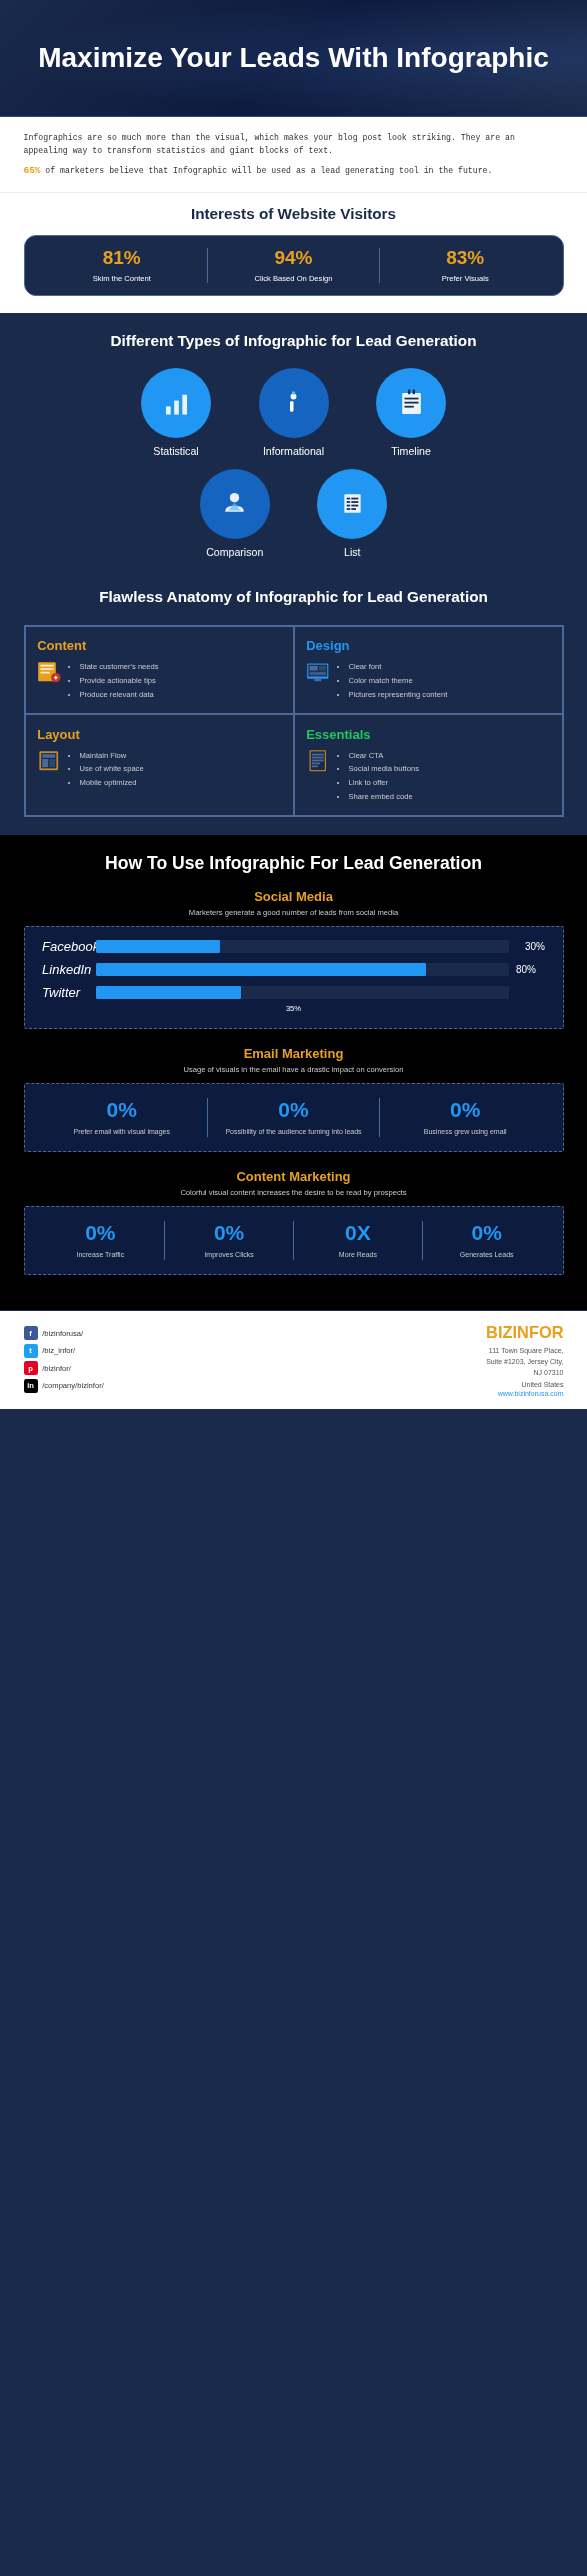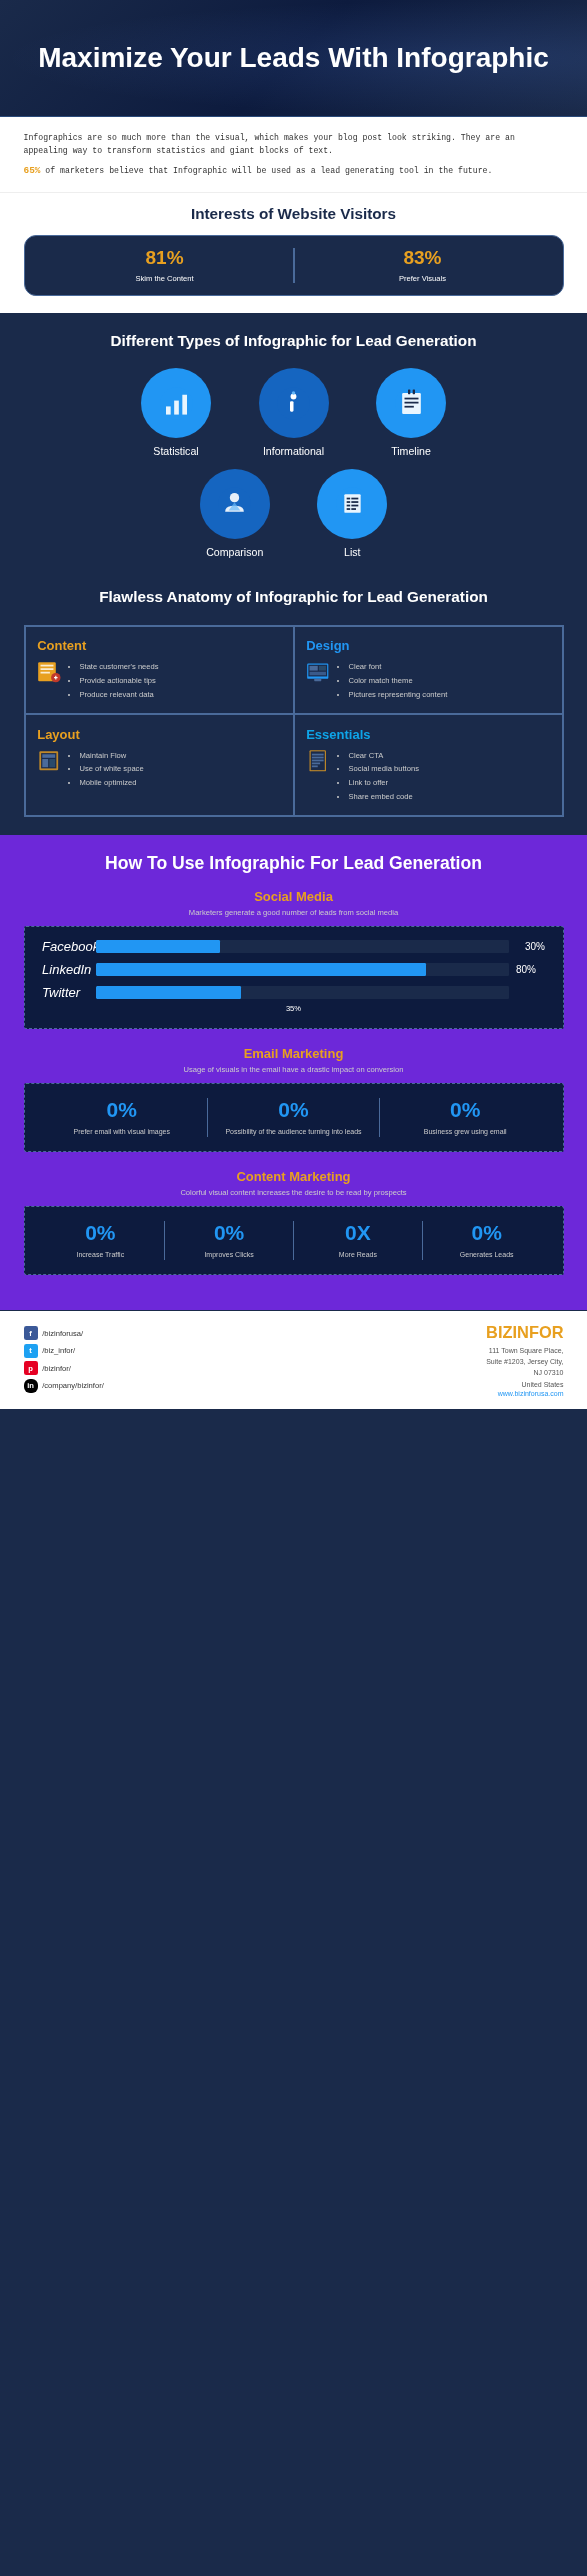--- a/index.html
+++ b/index.html
@@ -165,41 +165,41 @@
       border: 0.6px solid #4a6a9a;
     }
     .anatomy-cell-title {
       font-size: 13px;
       font-weight: bold;
       margin-bottom: 7px;
     }
     .anatomy-cell-title.content-color { color: #e8a020; }
     .anatomy-cell-title.design-color { color: #2196f3; }
     .anatomy-cell-title.layout-color { color: #e8a020; }
-    .anatomy-cell-title.essentials-color { color: #0ea5e9; }
+    .anatomy-cell-title.essentials-color { color: #22c55e; }
     .anatomy-content {
       display: flex;
       gap: 9.4px;
       align-items: flex-start;
     }
     .anatomy-icon {
       font-size: 21px;
       flex-shrink: 0;
     }
     .anatomy-list {
       list-style: disc;
       padding-left: 9.4px;
       font-size: 7.6px;
       color: #ccc;
       line-height: 1.8;
     }
 
     
     .howto-section {
-      background: #6d28d9;
+      background: #000000;
       padding: 17.6px 23.5px;
     }
     .subsection-title {
       text-align: center;
       font-size: 13px;
       font-weight: bold;
       color: #e8a020;
       margin-bottom: 3.5px;
     }
     .subsection-subtitle {
@@ -310,21 +310,21 @@
       display: flex;
       align-items: center;
       justify-content: center;
       font-size: 7.6px;
       font-weight: bold;
       color: white;
     }
     .fb-icon { background: #3b5998; }
     .tw-icon { background: #1da1f2; }
     .pin-icon { background: #e60023; }
-    .li-icon { background: #000000; border-radius: 6px; }
+    .li-icon { background: #000000; }
     .footer-company {
       text-align: right;
     }
     .footer-logo {
       font-size: 16.4px;
       font-weight: bold;
       color: #1a2a4a;
       margin-bottom: 3.5px;
     }
     .footer-logo span { color: #e8a020; }
@@ -367,20 +367,24 @@
 </div>
 
 <div class="interests-section">
   <h2 class="section-title-dark">Interests of Website Visitors</h2>
   <div class="interests-box">
     <div class="interest-item">
       <div class="interest-pct">81%</div>
       <div class="interest-label">Skim the Content</div>
     </div>
     <div class="interest-divider"></div>
+    <div class="interest-item">
+      <div class="interest-pct">94%</div>
+      <div class="interest-label">Click Based On Design</div>
+    </div>
     <div class="interest-divider"></div>
     <div class="interest-item">
       <div class="interest-pct">83%</div>
       <div class="interest-label">Prefer Visuals</div>
     </div>
   </div>
 </div>
 
 <div class="types-section">
   <h2 class="section-title-light">Different Types of Infographic for Lead Generation</h2>

